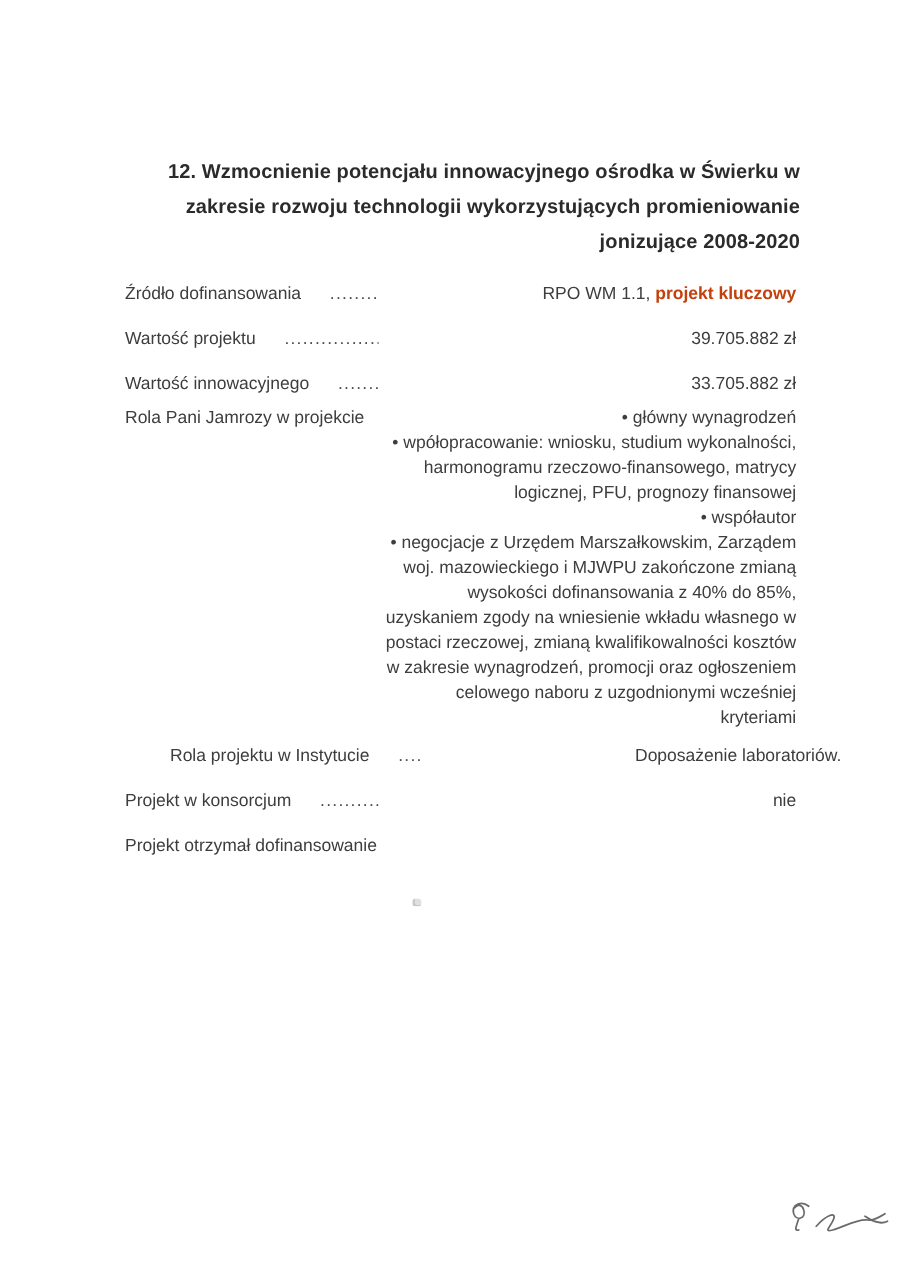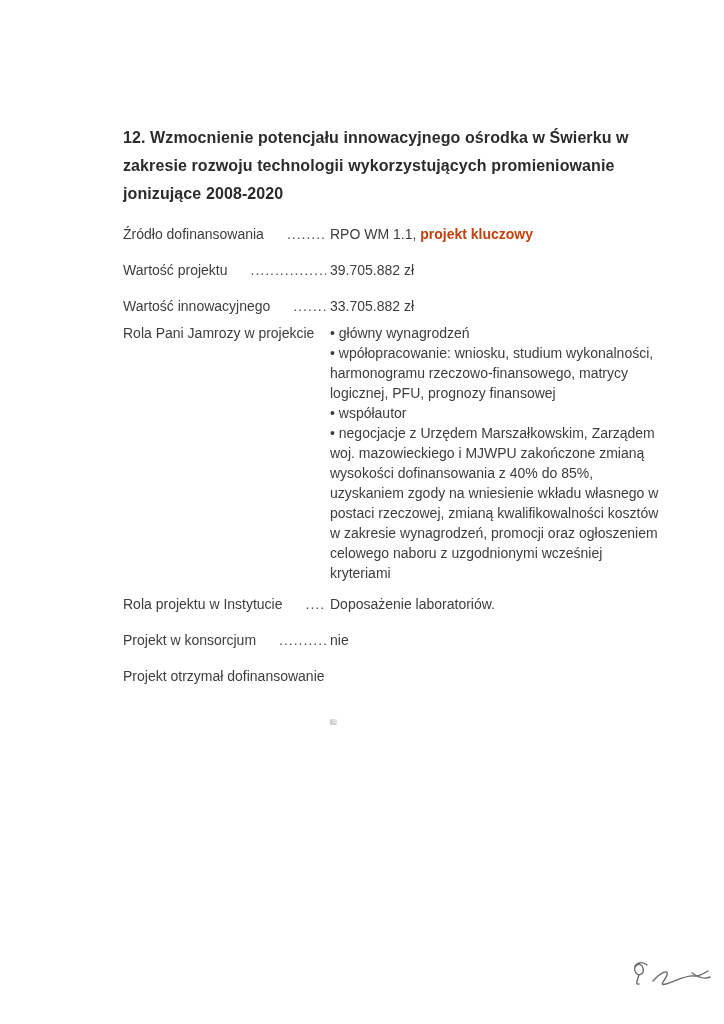--- a/index.html
+++ b/index.html
@@ -7,35 +7,36 @@
     position: relative;
     width: 724px;
     height: 1024px;
     background: #ffffff;
     font-family: "Liberation Sans", sans-serif;
     color: #3d3d3d;
     overflow: hidden;
   }
   .content {
     position: absolute;
-    left: 123px;
+    left: 100px;
     top: 124px;
     width: 540px;
+    text-align: right;
   }
   .doc-title {
     font-size: 16px;
     line-height: 28px;
     font-weight: 700;
     color: #2b2b2b;
     letter-spacing: 0.1px;
   }
   .rows { margin-top: 9px; font-size: 14px; line-height: 20px; }
   .row { display: flex; margin-top: 16px; }
   .row.tight { margin-top: 7px; }
-  .row.after-block { margin-top: 11px; }
+  .row.after-block { margin-top: 11px; margin-left: 36px; }
   .label-cell {
     width: 203px;
     flex: none;
     display: flex;
     overflow: hidden;
     white-space: nowrap;
     gap: 20px;
   }
   .label { white-space: nowrap; }
   .dots {

